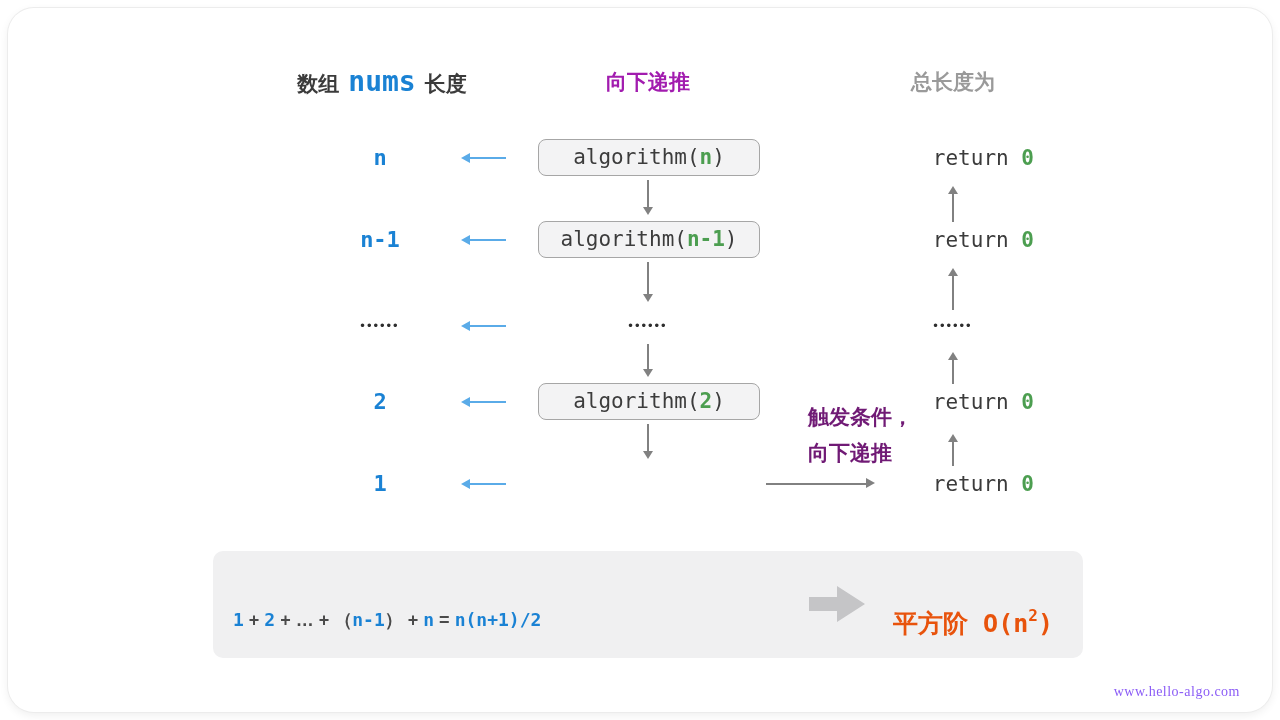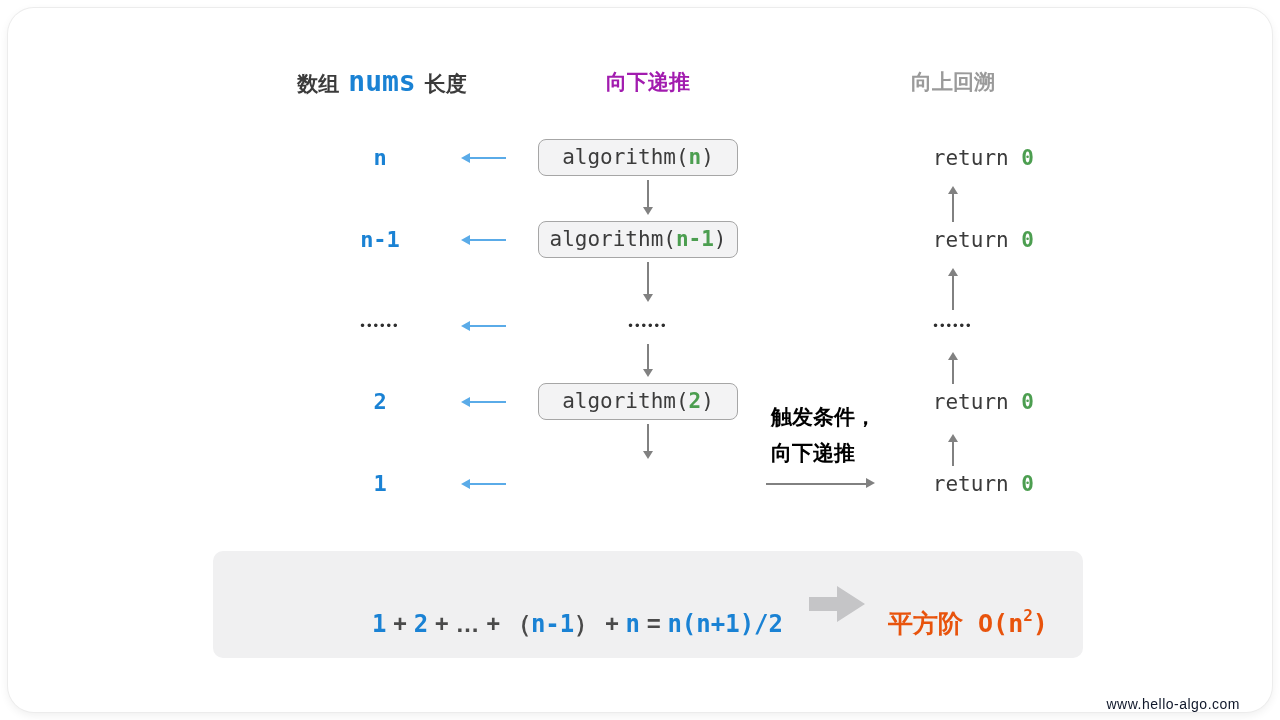--- a/index.html
+++ b/index.html
@@ -23,21 +23,21 @@
   
   .row-label { position:absolute; left:312px; width:120px; height:28px; line-height:28px;
                text-align:center; font-family:"DejaVu Sans Mono","Liberation Mono",monospace;
                font-weight:bold; font-size:22px; color:#1a82d4; }
 
   
   .dots { position:absolute; height:28px; line-height:28px; text-align:center;
           font-size:13px; letter-spacing:2px; color:#2e2e2e; }
 
   
-  .call-box { position:absolute; left:530px; width:200px; height:37px;
+  .call-box { position:absolute; left:530px; width:222px; height:37px;
               background:#f3f3f4; border:1.5px solid #a6a6a6; border-radius:8px;
               text-align:center; line-height:34px; font-size:21px; color:#3c3c3c;
               font-family:"DejaVu Sans Mono","Liberation Mono",monospace; }
   .arg { color:#4c9e50; font-weight:bold; }
 
   
   .ret { position:absolute; left:864px; width:162px; height:28px; line-height:28px;
          text-align:right; font-size:21px; color:#3b3b3b;
          font-family:"DejaVu Sans Mono","Liberation Mono",monospace; }
   .ret .zero { color:#4c9e50; font-weight:bold; }
@@ -56,56 +56,56 @@
   .va.up::before { content:""; position:absolute; left:-3.75px; top:-7px;
             border:5px solid transparent; border-bottom:8px solid #818181; }
 
   
   .garrow { position:absolute; left:758px; top:474.5px; width:105px; height:0;
             border-top:2.5px solid #818181; }
   .garrow::after { content:""; position:absolute; right:-9px; top:-6.5px;
             border:5px solid transparent; border-left:9px solid #818181; }
 
   
-  .anno { position:absolute; left:763px; width:140px; font-size:21px; font-weight:bold;
-          color:#000000; line-height:26px; }
+  .anno { position:absolute; left:800px; width:140px; font-size:21px; font-weight:bold;
+          color:#701a75; line-height:26px; }
 
   
   .summary { position:absolute; left:205px; top:543px; width:870px; height:107px;
              background:#f0f0f1; border-radius:10px; }
   .s-line1 { position:absolute; left:225px; top:561px; width:550px; text-align:center;
              font-size:23px; font-weight:500; color:#464646; }
-  .s-line2 { position:absolute; left:225px; top:600px; width:550px; text-align:right;
-             font-size:24px; font-weight:bold; white-space:pre;
+  .s-line2 { position:absolute; left:225px; top:600px; width:550px; text-align:left;
+             font-size:18px; font-weight:bold; white-space:pre;
              font-family:"DejaVu Sans Mono","Liberation Mono",monospace; }
   .fb { color:#1a82d4; }
   .fd { color:#4a4a4a; font-family:"Liberation Sans","DejaVu Sans",sans-serif; }
   .s-title { position:absolute; left:880px; top:561px; width:170px; text-align:center;
              font-size:23px; font-weight:bold; color:#3c3c3c; }
-  .s-value { position:absolute; left:880px; top:599px; width:170px; 
+  .s-value { position:absolute; left:880px; top:599px; width:170px; text-align:center;
              font-size:25px; font-weight:bold; color:#e8530c;
              font-family:"DejaVu Sans Mono","Liberation Mono",monospace; }
   .s-value sup { font-size:16px; position:relative; top:-2px; }
   .block-arrow { position:absolute; left:799px; top:575px; }
 
   .watermark { position:absolute; left:1020px; top:676px; width:212px; text-align:right;
-               font-size:14px; color:#0f172a; letter-spacing:.5px;
-               font-family:Liberation Sans, sans-serif;margin-top:12px; }
+               font-size:14px; color:#8b5cf6; letter-spacing:.5px;
+               font-family:Liberation Serif, serif; }
 </style>
 </head>
 <body>
 
 <div class="stage">
   <div class="card">
 
     <div class="hdr hdr-left">
       <span>数组</span><span class="code">nums</span><span>长度</span>
     </div>
     <div class="hdr hdr-mid">向下递推</div>
-    <div class="hdr hdr-right">向上回溯</div>
+    <div class="hdr hdr-right">总长度为</div>
 
     <div class="row-label" style="top:136px">n</div>
     <div class="barrow" style="top:149px"></div>
     <div class="call-box" style="top:131px"><span>algorithm(</span><span class="arg">n</span><span>)</span></div>
     <div class="ret" style="top:136px"><span>return </span><span class="zero">0</span></div>
 
     <div class="row-label" style="top:218px">n-1</div>
     <div class="barrow" style="top:231px"></div>
     <div class="call-box" style="top:213px"><span>algorithm(</span><span class="arg">n-1</span><span>)</span></div>
     <div class="ret" style="top:218px"><span>return </span><span class="zero">0</span></div>

